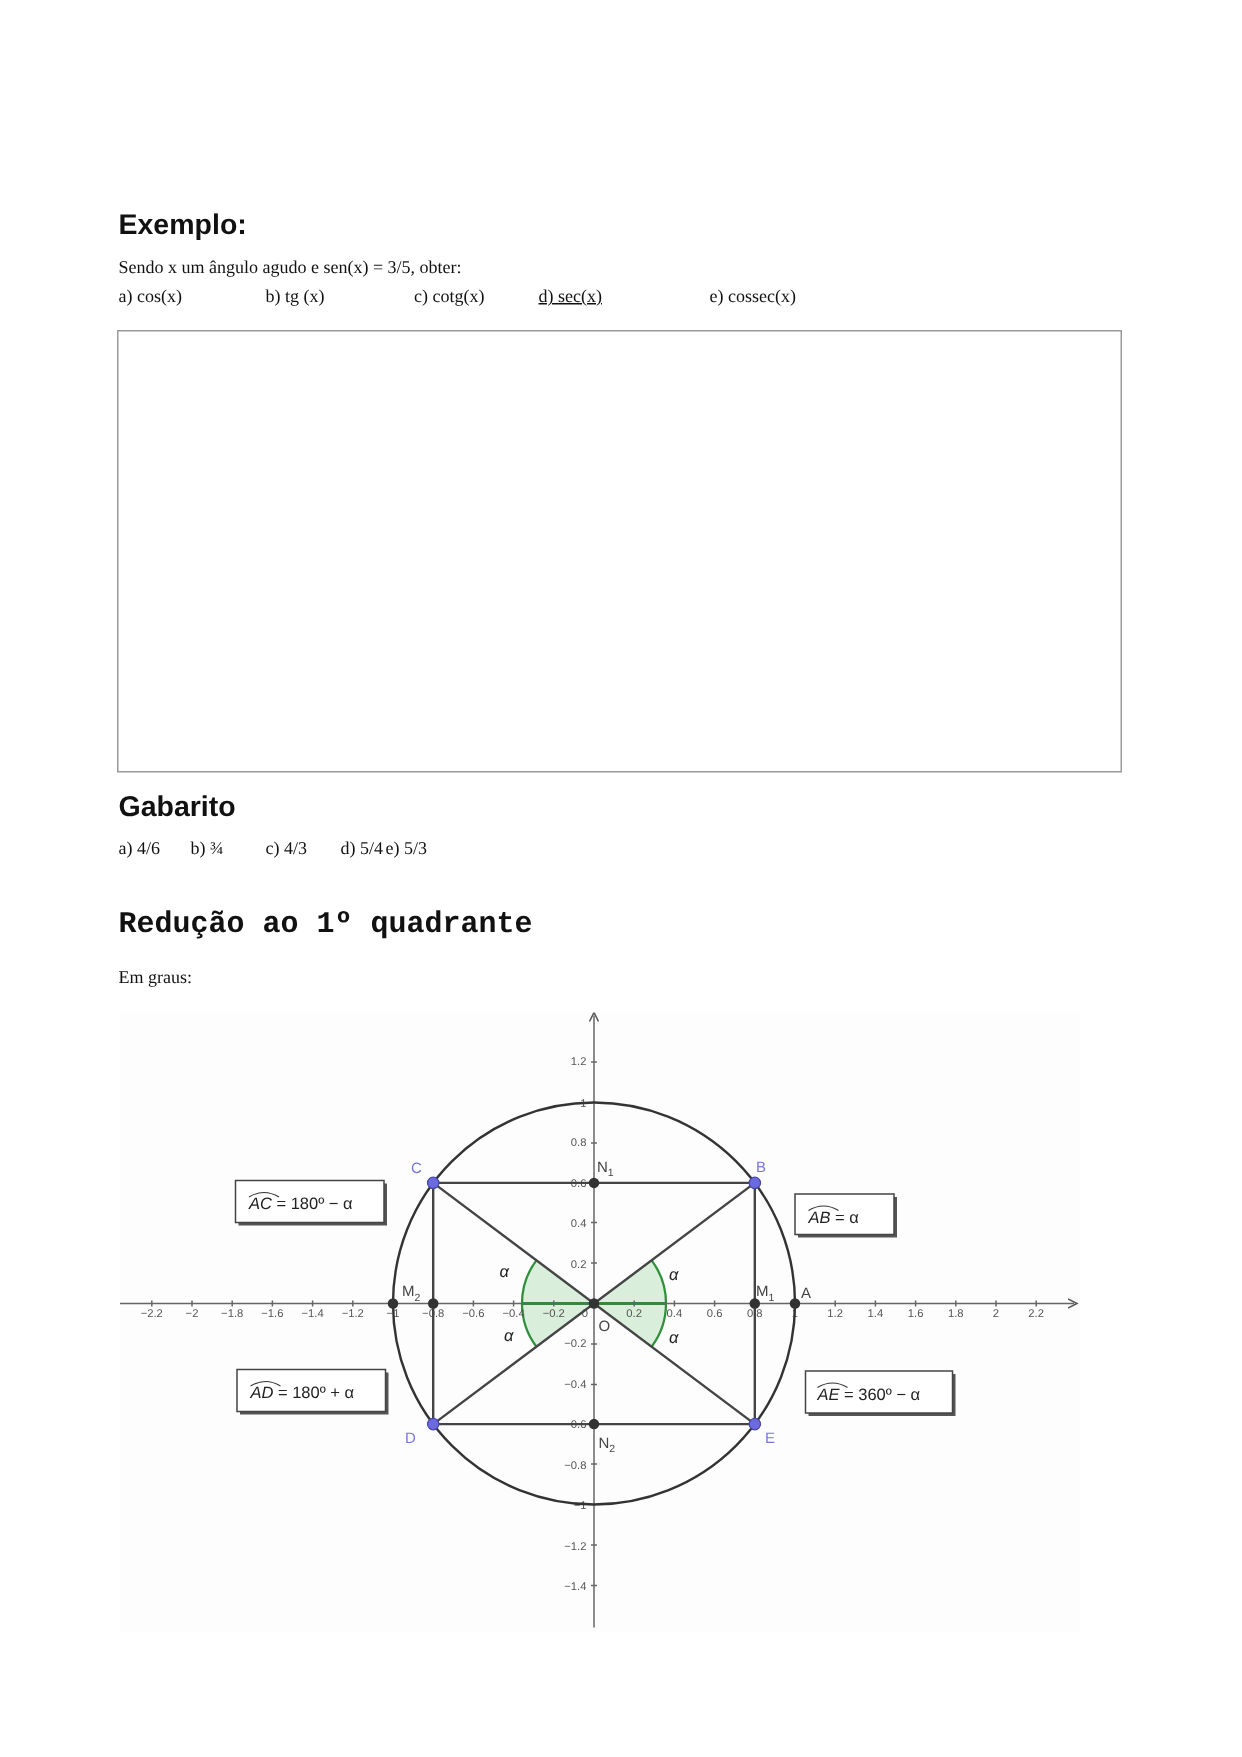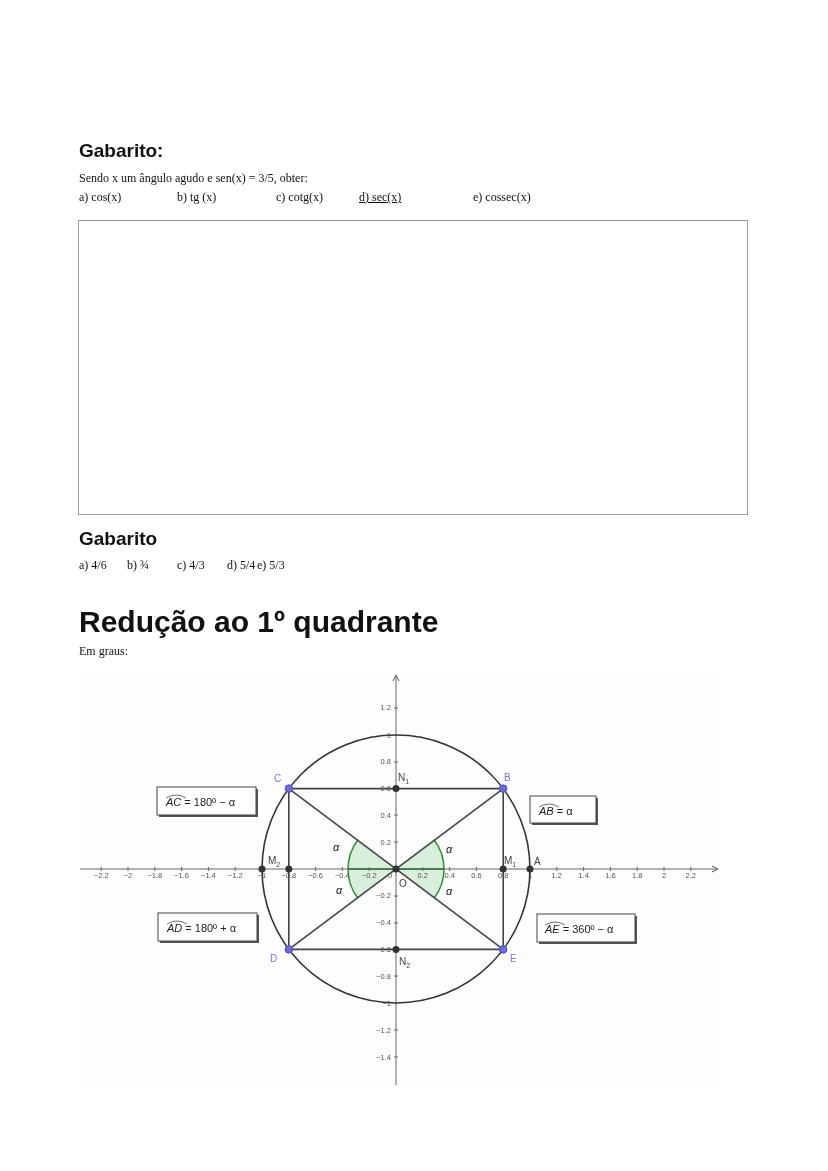--- a/index.html
+++ b/index.html
@@ -1,29 +1,29 @@
 <!DOCTYPE html>
 <html><head>
 <meta charset="utf-8">
 <style>
   html, body { margin:0; padding:0; background:#ffffff; }
   body { width:828px; height:1171px; position:relative; overflow:hidden; color:#111; }
   .abs { position:absolute; }
   .h2 { font-family:"Liberation Sans", sans-serif; font-weight:bold; font-size:19px; }
-  .h1 { font-family:Liberation Sans, sans-serif; font-weight:bold; font-size:30px; }
+  .h1 { font-family:Liberation Mono, monospace; font-weight:bold; font-size:20px; }
   .serif { font-family:"Liberation Serif", serif; font-size:12px; }
   .answer-box { position:absolute; left:78px; top:220px; width:670px; height:295px; border:1px solid #9a9a9a; box-sizing:border-box; }
   .graph { position:absolute; left:80px; top:675px; width:640px; height:413px; background:#fdfdfd; }
   .opt { position:absolute; white-space:nowrap; }
   svg text { font-family:"Liberation Sans", sans-serif; }
 </style>
 </head>
 <body>
 
-<div class="abs h2" style="left:79px; top:140px;">Gabarito:</div>
+<div class="abs h2" style="left:79px; top:140px;">Exemplo:</div>
 <div class="abs serif" style="left:79px; top:171px;">Sendo x um ângulo agudo e sen(x) = 3/5, obter:</div>
 <div class="abs serif" style="left:0; top:190px; width:712px; height:20px;">
   <span class="opt" style="left:79px;">a) cos(x)</span>
   <span class="opt" style="left:177px;">b) tg (x)</span>
   <span class="opt" style="left:276px;">c) cotg(x)</span>
   <span class="opt" style="left:359px;text-decoration:underline;">d) sec(x)</span>
   <span class="opt" style="left:473px;">e) cossec(x)</span>
 </div>
 
 <div class="answer-box"></div>

